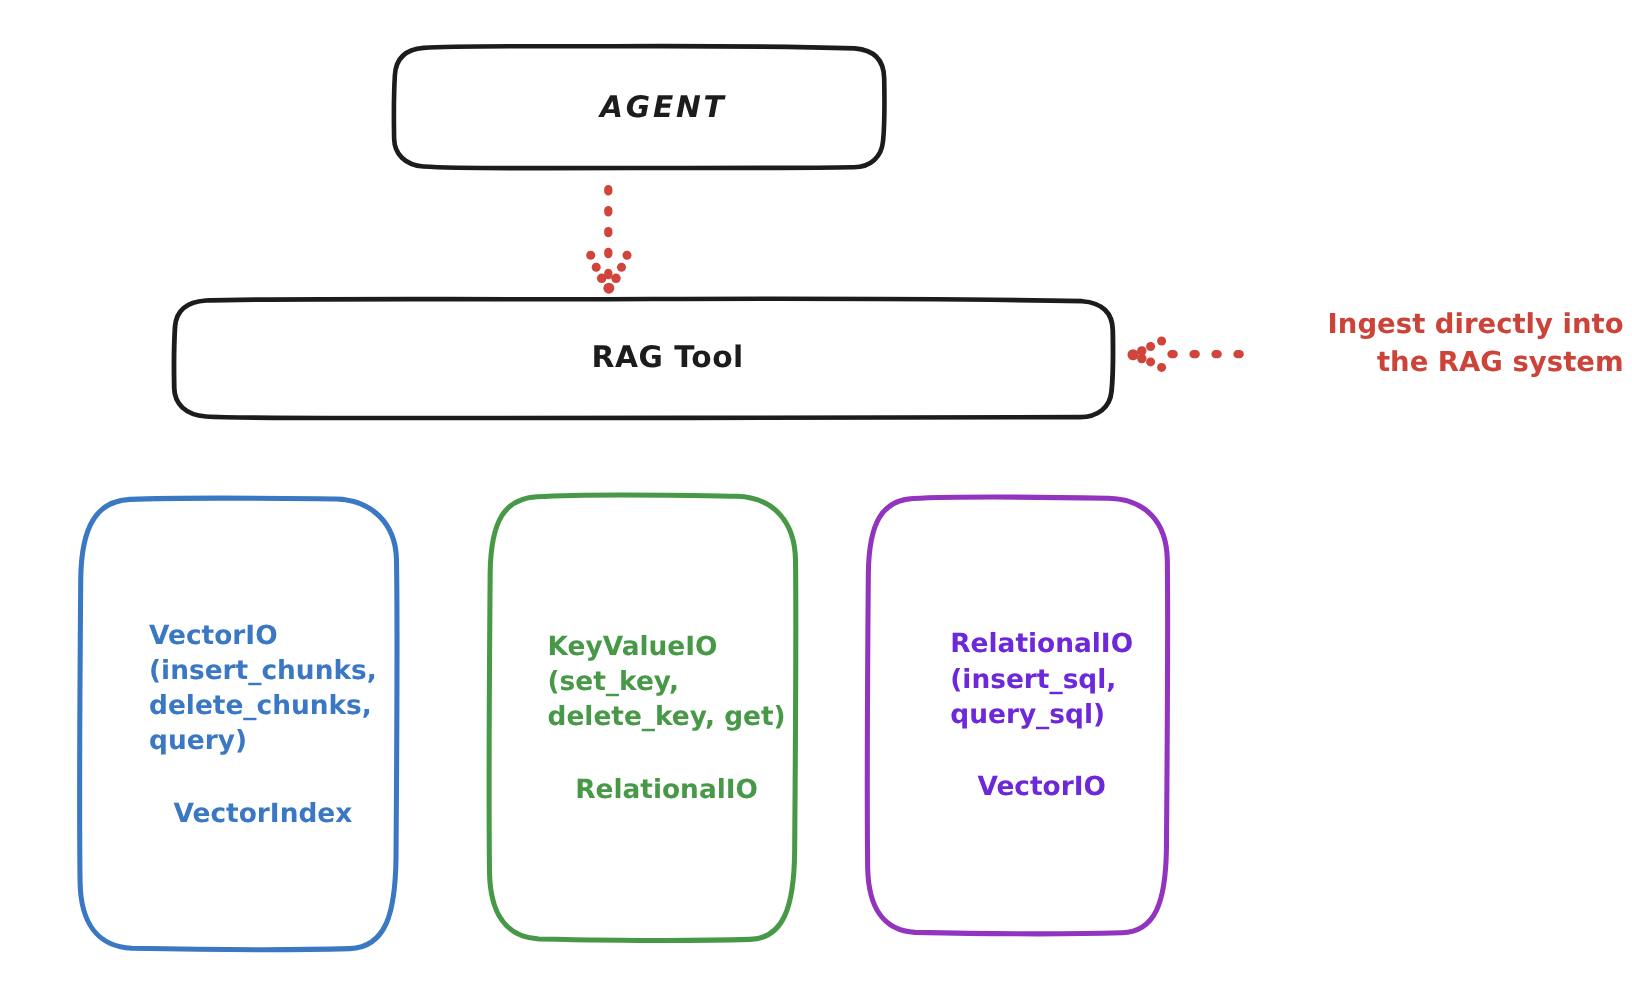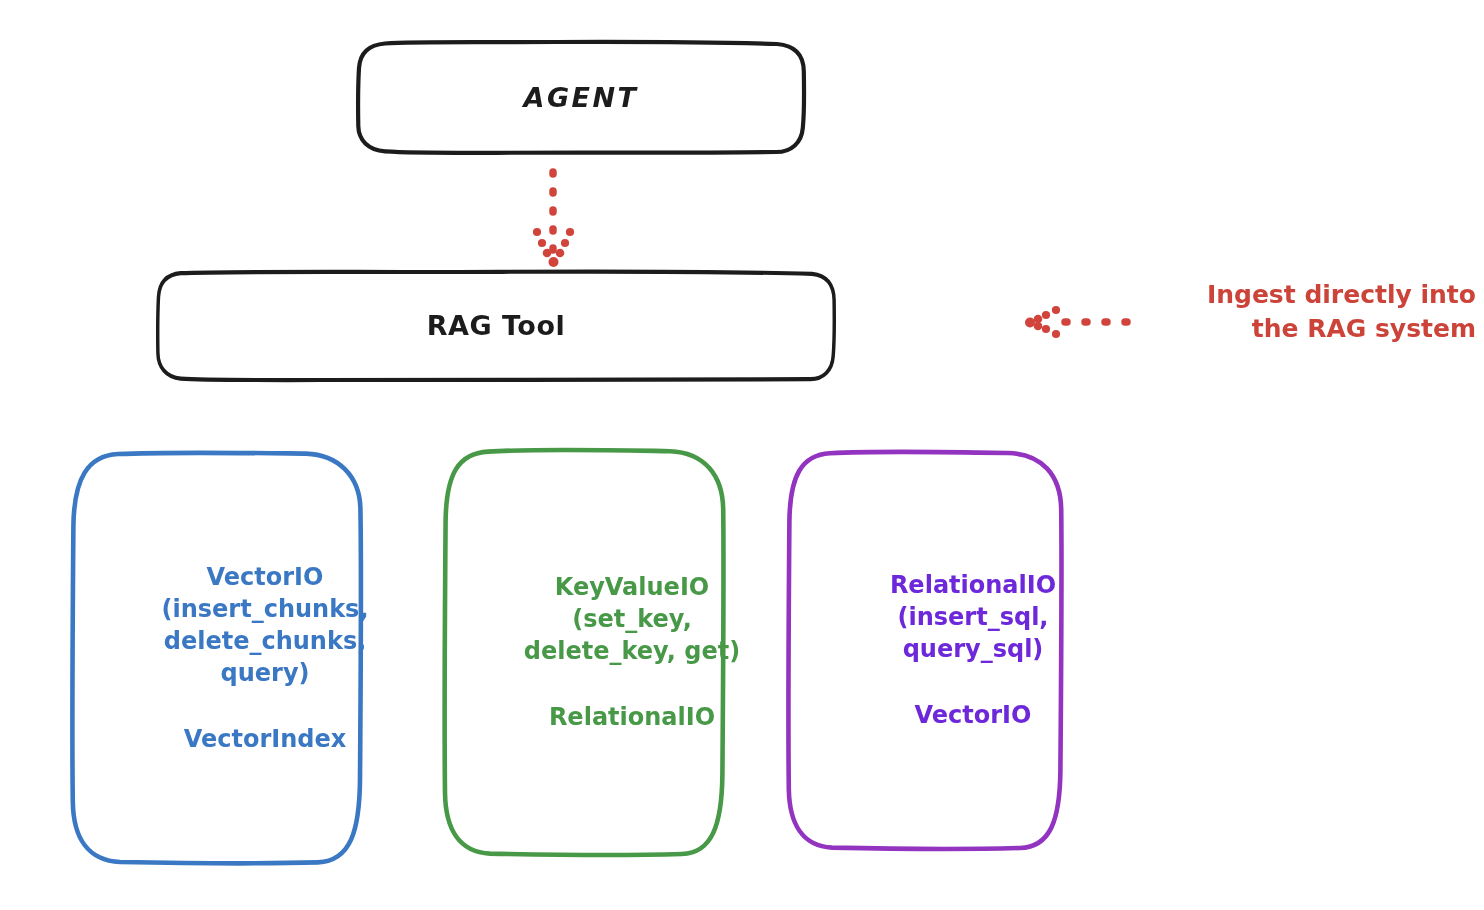--- a/index.html
+++ b/index.html
@@ -33,24 +33,24 @@
   .node .label-stack {
     position: absolute;
     left: 0;
     top: 0;
     width: 100%;
     height: 100%;
     display: flex;
     flex-direction: column;
     align-items: center;
     justify-content: center;
-    text-align: center;
     line-height: 1.30;
     white-space: pre-line;
     pointer-events: none;
+    padding-left: 22px;
   }
 
   
   #agent-node {
     left: 356px;
     top: 40px;
     width: 450px;
     height: 115px;
   }
   #agent-node .label-stack {
@@ -59,38 +59,37 @@
     font-weight: 700;
     font-size: 27px;
     letter-spacing: 2.5px;
     color: #1c1c1c;
   }
 
   
   #ragtool-node {
     left: 156px;
     top: 270px;
-    width: 680px;
+    width: 858px;
     height: 112px;
   }
   #ragtool-node .label-stack {
     font-family: "DejaVu Sans", sans-serif;
     font-weight: 600;
     font-size: 27px;
     letter-spacing: 0.5px;
     color: #1c1c1c;
   }
 
   
   .store-node .label-stack {
     font-family: "DejaVu Sans", sans-serif;
     font-weight: 600;
     font-size: 24px;
     line-height: 1.34;
-    margin-left: 48px;
   }
   .store-node .api-text {
     display: block;
     white-space: pre-line;
   }
   .store-node .index-text {
     display: block;
     margin-top: 34px;
     white-space: pre-line;
   }

